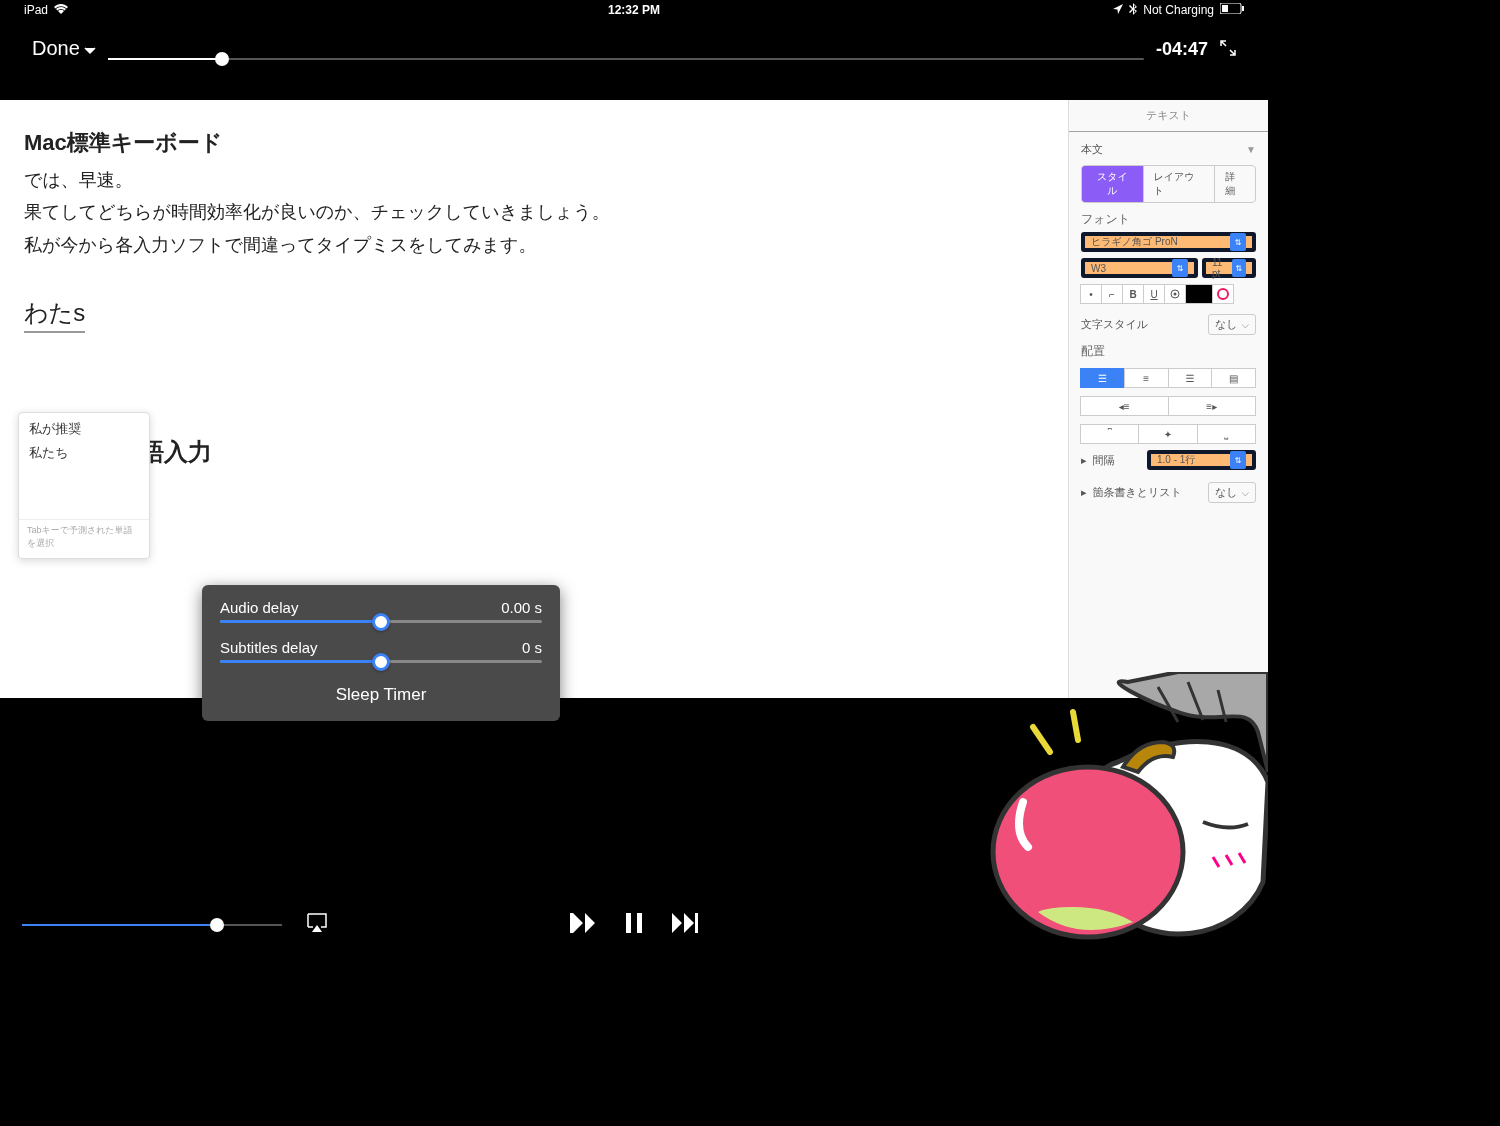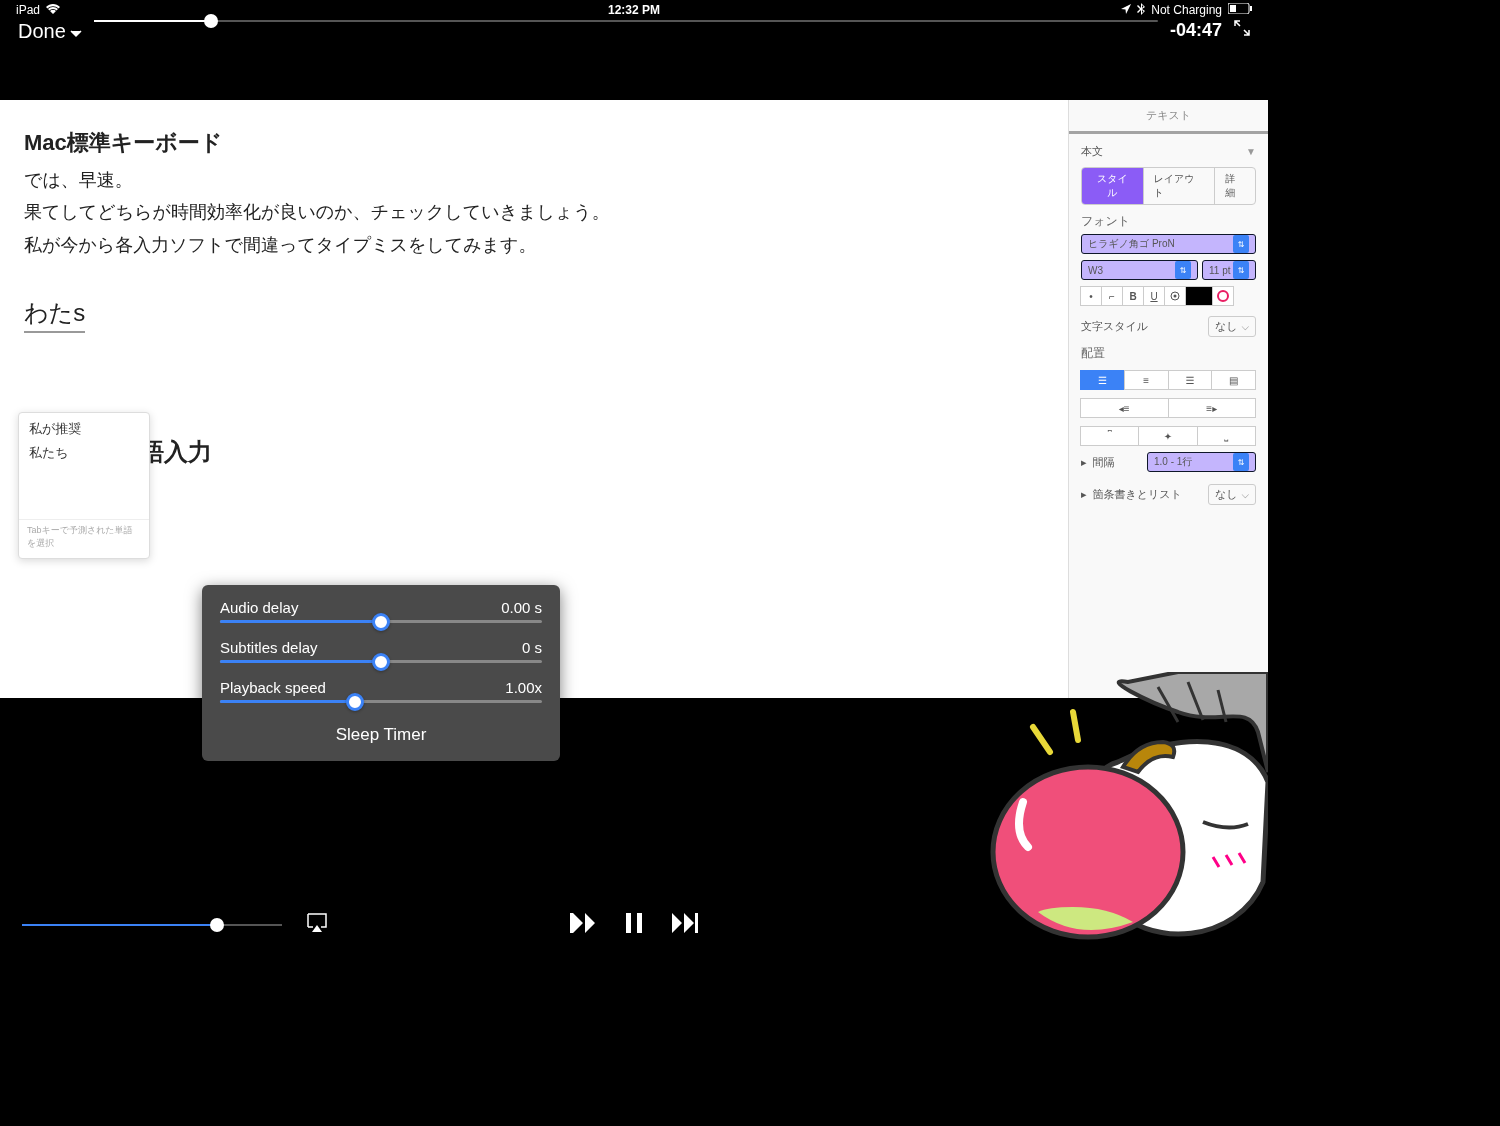--- a/index.html
+++ b/index.html
@@ -1,24 +1,24 @@
 <!DOCTYPE html>
 <html><head>
 <meta charset="utf-8">
 <style>
 * { margin: 0; padding: 0; box-sizing: border-box; font-family: -apple-system, BlinkMacSystemFont, "Helvetica Neue", sans-serif; }
 body { width: 1268px; height: 952px; background: #000; overflow: hidden; position: relative; }
 
 
-.status-bar { height: 20px; display: flex; align-items: center; justify-content: space-between; padding: 0 16px; color: #fff; font-size: 12px; }
+.status-bar { height: 20px; display: flex; align-items: center; justify-content: space-between; padding: 0 24px; color: #fff; font-size: 12px; }
 .status-left, .status-right { display: flex; align-items: center; gap: 6px; }
 .status-center { position: absolute; left: 50%; transform: translateX(-50%); font-weight: 600; }
 
 
-.top-controls { height: 40px; display: flex; align-items: flex-start; padding: 0 18px; gap: 12px; color: #fff; }
+.top-controls { height: 40px; display: flex; align-items: flex-end; padding: 0 32px; gap: 12px; color: #fff; }
 .done-btn { font-size: 20px; font-weight: 400; background: none; border: none; color: #fff; display: flex; align-items: center; gap: 4px; }
 .progress-track { flex: 1; height: 2px; background: #555; position: relative; border-radius: 2px; }
 .progress-fill { position: absolute; left: 0; top: 0; height: 100%; background: #fff; }
 .progress-thumb { position: absolute; top: 50%; transform: translate(-50%, -50%); width: 14px; height: 14px; border-radius: 50%; background: #fff; }
 .time-remaining { font-size: 18px; font-weight: 600; }
 
 
 .black-bar { height: 40px; background: #000; }
 
 
@@ -27,28 +27,28 @@
 .doc-title { font-size: 22px; font-weight: 700; margin-bottom: 6px; }
 .doc-line { font-size: 18px; line-height: 1.8; }
 .typing-area { margin-top: 36px; font-size: 24px; border-bottom: 2px solid #999; display: inline-block; padding-bottom: 2px; }
 .ime-popup { position: absolute; left: 18px; top: 312px; width: 132px; background: #fff; border: 1px solid #ddd; border-radius: 4px; box-shadow: 0 2px 8px rgba(0,0,0,0.15); padding: 4px 0; }
 .ime-item { padding: 3px 10px; font-size: 13px; color: #333; }
 .ime-hint { padding: 4px 8px; font-size: 9px; color: #aaa; border-top: 1px solid #eee; margin-top: 54px; }
 .behind-text { position: absolute; left: 140px; top: 336px; font-size: 24px; font-weight: 700; color: #222; font-family: Liberation Mono, monospace; }
 
 
 .sidebar { width: 200px; background: #f9f9f9; border-left: 1px solid #ddd; font-size: 11px; color: #555; }
-.sidebar-header { text-align: center; padding: 8px 0; color: #888; border-bottom: 3px solid #a3a3a3; font-family: Liberation Serif, serif; }
+.sidebar-header { text-align: center; padding: 8px 0; color: #888; border-bottom: 1px solid #a3a3a3; font-family: Liberation Serif, serif; }
 .sidebar-section { padding: 10px 12px; }
 .sidebar-row { display: flex; align-items: center; justify-content: space-between; margin-bottom: 8px; }
 .segmented { display: flex; border: 1px solid #ccc; border-radius: 4px; overflow: hidden; }
 .segmented div { padding: 4px 10px; font-size: 10px; border-right: 1px solid #ccc; }
 .segmented div:last-child { border-right: none; }
 .segmented .active { background: #8b5cf6; color: #fff; text-align: center; }
-.sidebar-select { width: 100%; height: 20px; border: 1px solid #0f172a; border-radius: 3px; padding: 4px 6px; font-size: 10px; background: #c4b5fd; display: flex; align-items: center; justify-content: space-between; margin-bottom: 6px; }
+.sidebar-select { width: 100%; height: 20px; border: 4px solid #0f172a; border-radius: 3px; padding: 4px 6px; font-size: 10px; background: #fdba74; display: flex; align-items: center; justify-content: space-between; margin-bottom: 6px; }
 .blue-arrow { width: 16px; height: 18px; background: #3b82f6; border-radius: 2px; display: flex; align-items: center; justify-content: center; color: #fff; font-size: 8px; }
 .toolbar-row { display: flex; gap: 0; }
 .tb-btn { width: 22px; height: 20px; border: 1px solid #ccc; background: #fff; display: flex; align-items: center; justify-content: center; font-size: 10px; margin-left: -1px; }
 .align-group { display: flex; margin-top: 8px; }
 .align-btn { flex: 1; height: 20px; border: 1px solid #ccc; background: #fff; display: flex; align-items: center; justify-content: center; margin-left: -1px; font-size: 10px; }
 .align-btn.active { background: #3b82f6; color: #fff; border-color: #3b82f6; }
 .section-lbl { font-size: 12px; color: #666; margin: 8px 0 4px; }
 .collapse-row { display: flex; align-items: center; gap: 6px; padding: 6px 0; font-size: 11px; }
 
 
@@ -255,30 +255,20 @@
   <div class="setting-row">
     <div class="setting-top">
       <span>Subtitles delay</span>
       <span>0 s</span>
     </div>
     <div class="setting-slider">
       <div class="setting-fill" style="width:50%"></div>
       <div class="setting-thumb" style="left:50%"></div>
     </div>
   </div>
-  <div class="setting-row">
-    <div class="setting-top">
-      <span>Playback speed</span>
-      <span>1.00x</span>
-    </div>
-    <div class="setting-slider">
-      <div class="setting-fill" style="width:42%"></div>
-      <div class="setting-thumb" style="left:42%"></div>
-    </div>
-  </div>
   <div class="sleep-timer">Sleep Timer</div>
 </div>
 
 <div class="playback-bar">
   <div class="pb-slider">
     <div class="pb-fill" style="width:75%"></div>
     <div class="pb-thumb" style="left:75%"></div>
   </div>
   <span>
     <svg width="22" height="20" viewBox="0 0 22 20">

